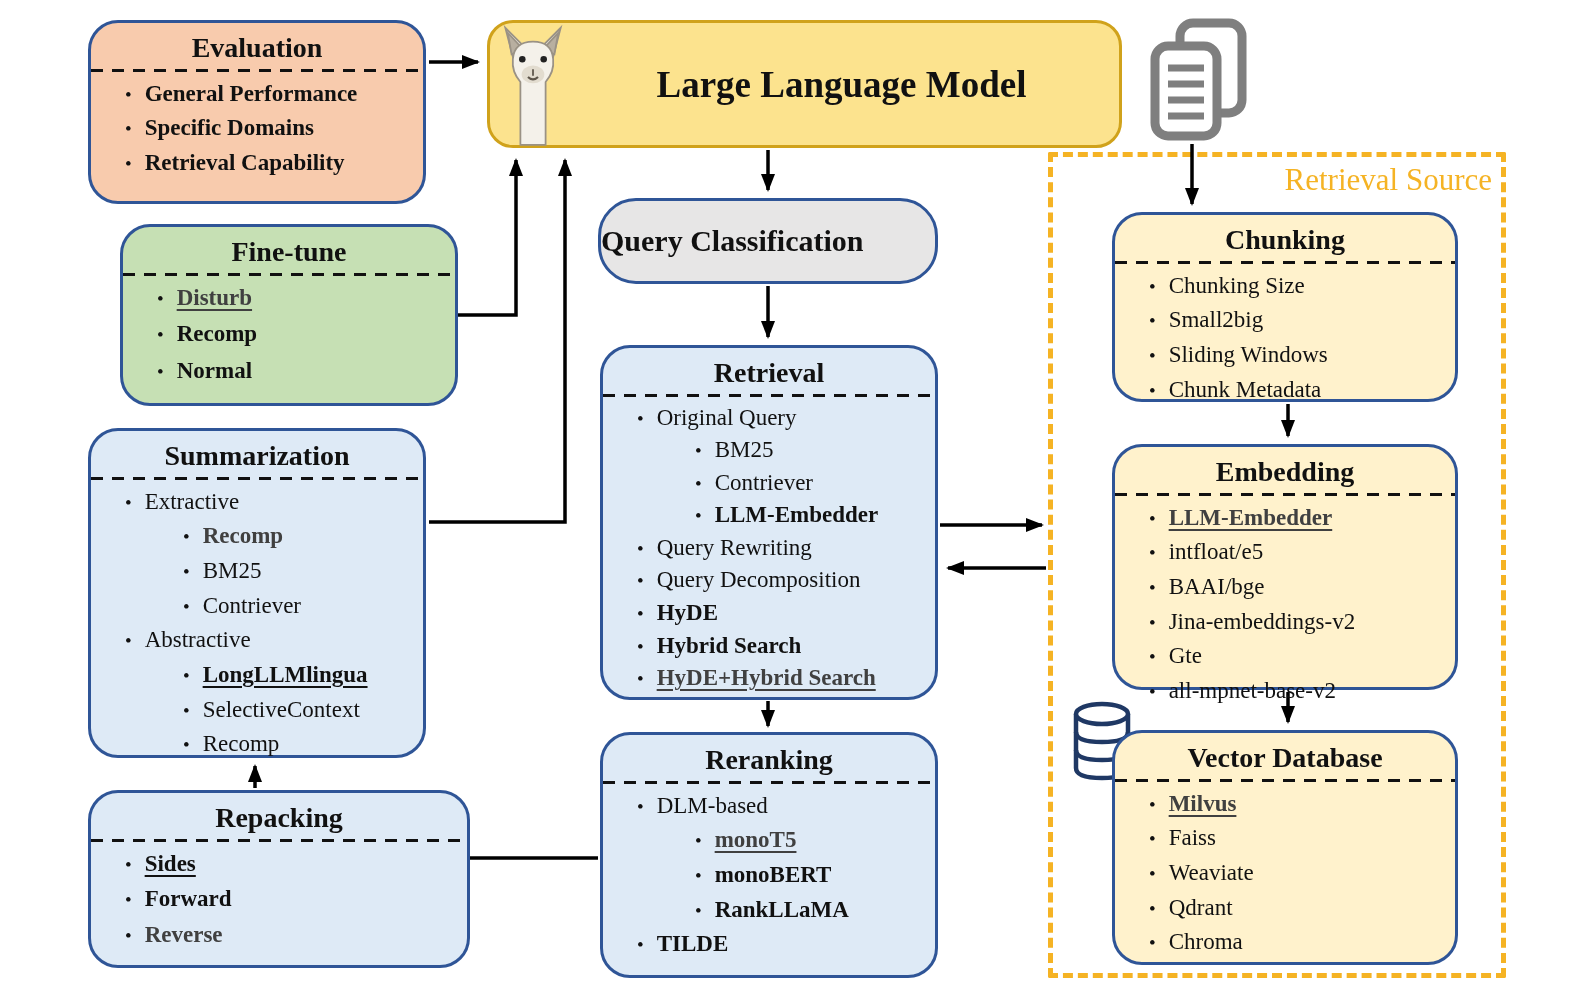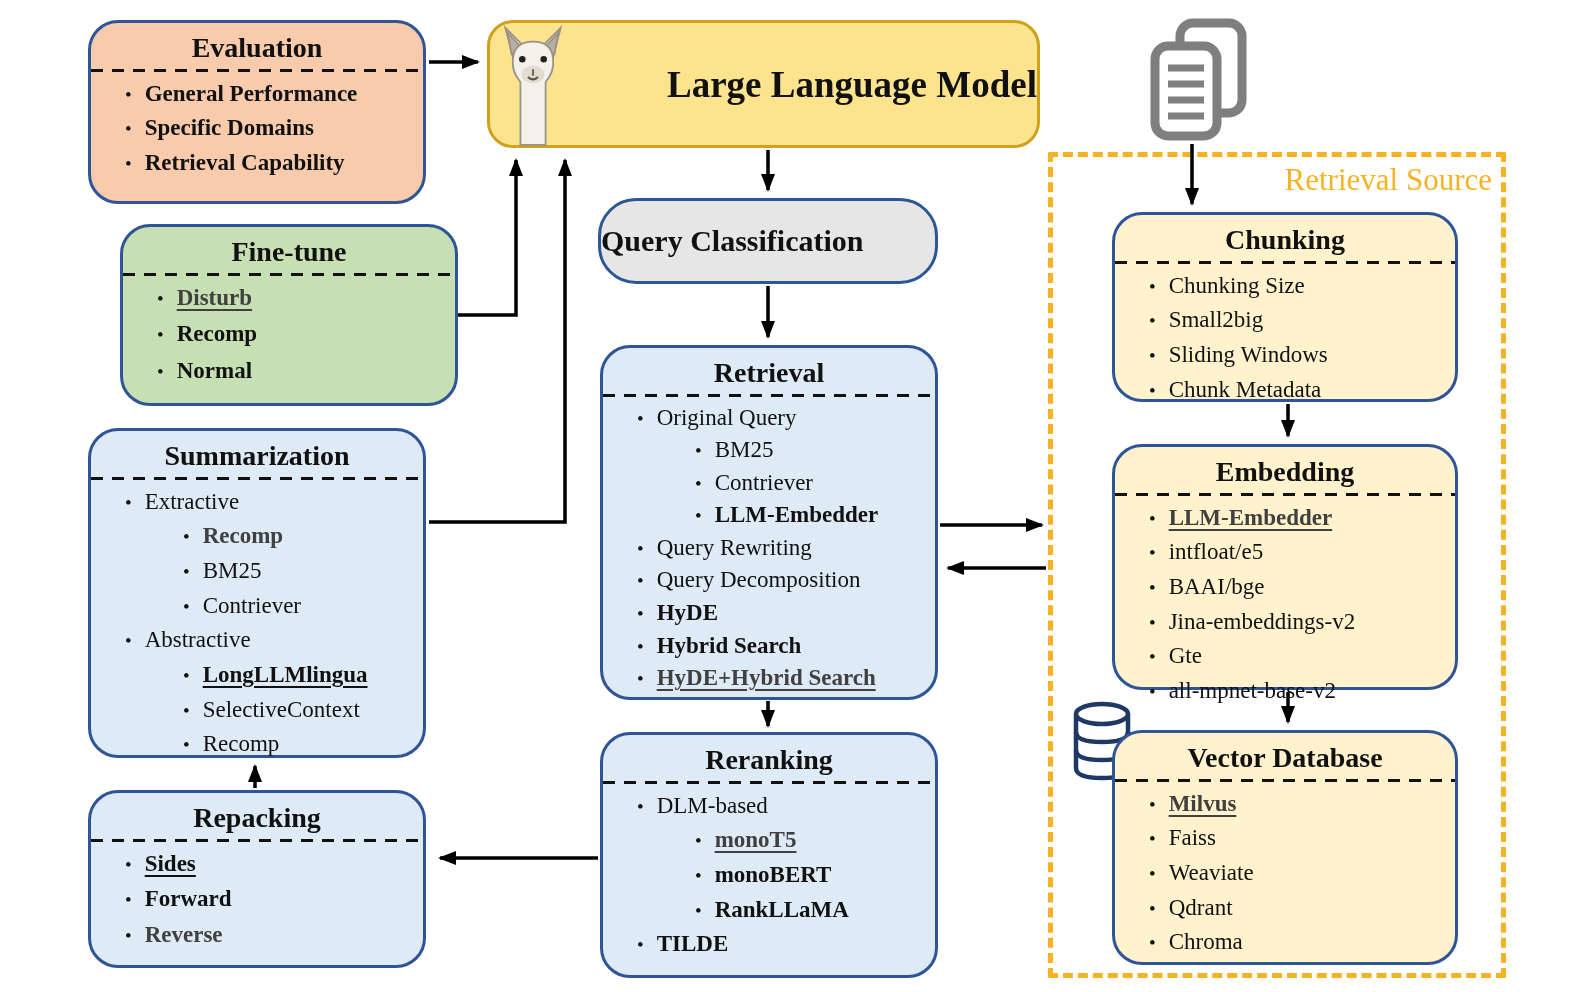--- a/index.html
+++ b/index.html
@@ -26,33 +26,33 @@
   ul.items li .bullet{flex:0 0 auto;margin-right:13px;font-size:19px;}
   ul.items li.indent{padding-left:58px;}
   ul.items li.bold .txt{font-weight:bold;}
   ul.items li.underline .txt{text-decoration:underline;text-underline-offset:4px;}
   ul.items li.link .txt{color:#404040;font-weight:bold;}
   
   .evaluation{left:88px;top:20px;width:338px;height:184px;background:#F8CBAD;}
   .finetune{left:88px;top:224px;width:338px;height:182px;background:#C6E0B4;margin-left:32px;}
   .finetune ul.items li{margin:4px 0;}
   .summarization{left:88px;top:428px;width:338px;height:330px;background:#DEEAF6;}
-  .repacking{left:88px;top:790px;width:338px;height:178px;background:#DEEAF6;}
+  .repacking{left:88px;top:790px;width:382px;height:178px;background:#DEEAF6;}
   .repacking ul.items li{margin:3px 0;}
   .retrieval{left:600px;top:345px;width:338px;height:355px;background:#DEEAF6;}
   .retrieval ul.items li{line-height:1.33;}
   .reranking{left:600px;top:732px;width:338px;height:246px;background:#DEEAF6;}
   .chunking{left:1112px;top:212px;width:346px;height:190px;background:#FFF2CC;}
   .embedding{left:1112px;top:444px;width:346px;height:246px;background:#FFF2CC;}
   .vectordb{left:1112px;top:730px;width:346px;height:235px;background:#FFF2CC;}
   
   .llm{
-    position:absolute;left:487px;top:20px;width:553px;height:128px;box-sizing:border-box;
+    position:absolute;left:487px;top:20px;width:635px;height:128px;box-sizing:border-box;
     background:#FCE38E;border:3.5px solid #D0A21B;border-radius:26px;
-    display:flex;align-items:center;justify-content:flex-end;
+    display:flex;align-items:center;justify-content:center;
   }
   .llm .llm-title{font-size:37px;font-weight:bold;color:#111;padding-left:74px;}
   .llama{position:absolute;left:494px;top:24px;width:78px;height:126px;z-index:5;}
   
   .queryclass{
     position:absolute;left:598px;top:198px;width:340px;height:86px;box-sizing:border-box;
     background:#E7E6E6;border:3px solid #2F5597;border-radius:38px;
     display:flex;align-items:center;justify-content:flex-start;
   }
   .queryclass span{font-size:30px;font-weight:bold;}

